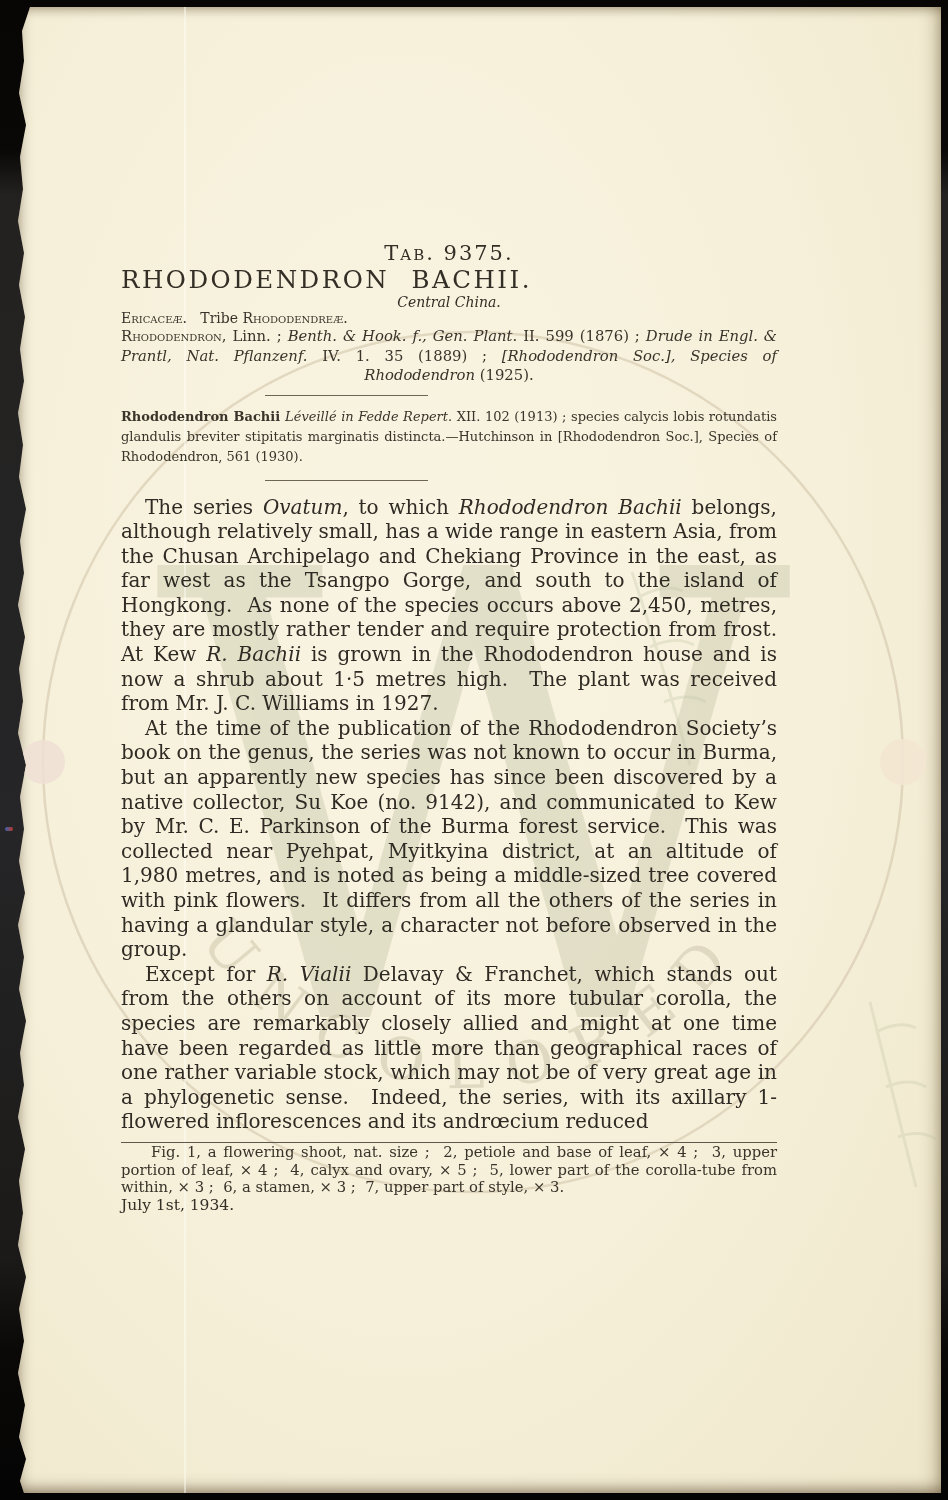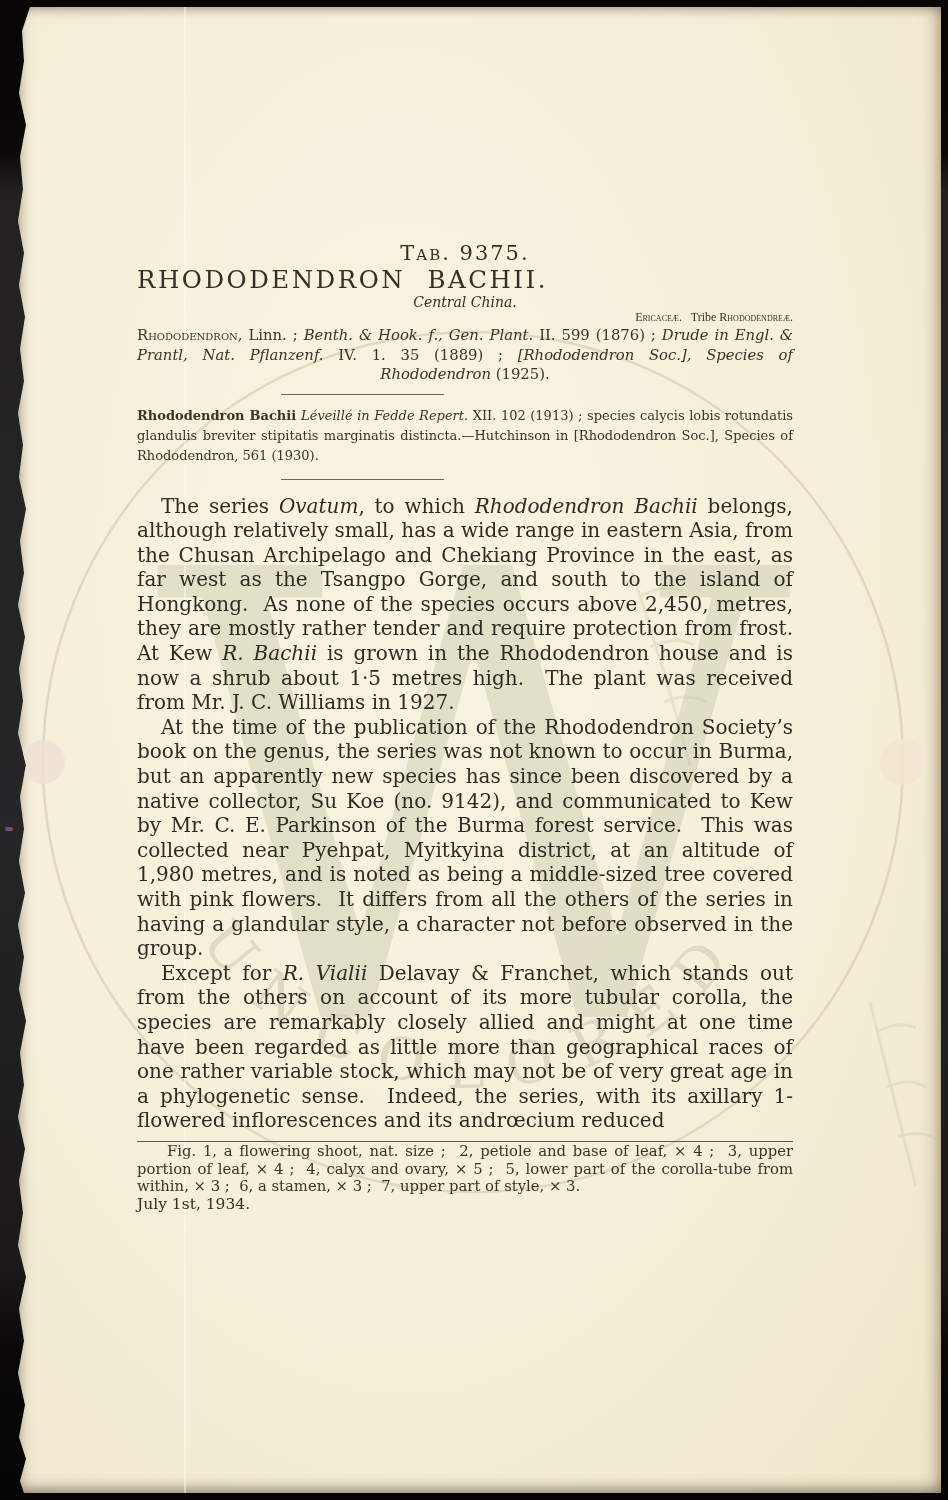--- a/index.html
+++ b/index.html
@@ -16,31 +16,31 @@
     position:absolute;left:14px;top:7px;width:927px;height:1486px;
     background:radial-gradient(ellipse at 42% 38%,#f9f4e2 0%,#f6f0da 55%,#eee7cb 100%);
     clip-path:polygon(16px 0,100% 0,100% 100%,10px 100%,6px 1474px,12px 1452px,5px 1430px,11px 1398px,4px 1366px,10px 1334px,5px 1302px,12px 1270px,4px 1238px,9px 1206px,5px 1174px,11px 1142px,4px 1110px,10px 1078px,6px 1046px,12px 1014px,5px 982px,10px 950px,4px 918px,11px 886px,5px 854px,10px 822px,6px 790px,12px 758px,4px 726px,9px 694px,5px 662px,11px 630px,4px 598px,10px 566px,6px 534px,12px 502px,5px 470px,9px 438px,4px 406px,10px 374px,6px 342px,11px 310px,5px 278px,10px 246px,4px 214px,9px 182px,6px 150px,12px 118px,5px 86px,10px 54px,8px 24px);
     box-shadow:inset 12px 0 14px -7px rgba(70,50,25,.5),inset -12px 0 18px -9px rgba(95,75,40,.45),inset 0 9px 12px -7px rgba(95,75,40,.4),inset 0 -12px 14px -7px rgba(80,60,35,.45);
   }
   .page::after{ 
     content:"";position:absolute;left:170px;top:0;bottom:0;width:2px;
     background:rgba(255,255,248,.45);z-index:1;
   }
   .watermark{position:absolute;left:0;top:0;z-index:0;}
-  .content{position:absolute;left:123px;top:234px;width:656px;z-index:2;color:#2f2b24;}
+  .content{position:absolute;left:107px;top:234px;width:656px;z-index:2;color:#2f2b24;}
   .content p,.content h1,.content h2,.content h3{margin:0;font-weight:normal;}
   .rich{white-space:pre-wrap;}
   .s-i{font-style:italic;}
   .s-b{font-weight:bold;}
   .s-sc{font-variant:small-caps;}
   .tab-line{font-size:21px;text-align:center;letter-spacing:1.5px;color:#332e26;}
   .tab-line .s-sc{letter-spacing:2px;}
   .main-title{font-size:24.5px;text-align:left;letter-spacing:2.5px;word-spacing:12px;margin-top:13px;color:#332e26;}
   .sub-title{font-size:14px;text-align:center;font-style:italic;margin-top:11px;color:#332e26;}
-  .family-line{font-size:12px;text-align:right;margin-top:49px;color:#38332a;font-family:Liberation Serif, serif;}
+  .family-line{font-size:14px;text-align:left;margin-top:49px;color:#38332a;}
   .genus-cite{font-size:14.8px;line-height:19.5px;text-align:justify;text-align-last:center;margin-top:7px;color:#39332a;}
   .rule-small{width:163px;height:1px;background:#6e6557;margin:10px 0 11px 144px;}
   .rule-small.second{margin:13px 0 14px 144px;}
   .species-cite{font-size:13px;line-height:20px;text-align:justify;margin-top:0;color:#39332a;}
   .body-par{font-size:20px;line-height:24.6px;text-align:justify;text-indent:24px;color:#2f2b24;}
   .caption-rule{width:100%;height:1px;background:#5f574a;margin-top:8px;}
   .fig-caption{font-size:14.8px;line-height:17.6px;text-align:justify;text-indent:30px;margin-top:7px;color:#39332a;}
   .date-line{font-size:15.5px;font-weight:bold;margin-top:32px;color:#332e26;}
 </style>
 </head>

